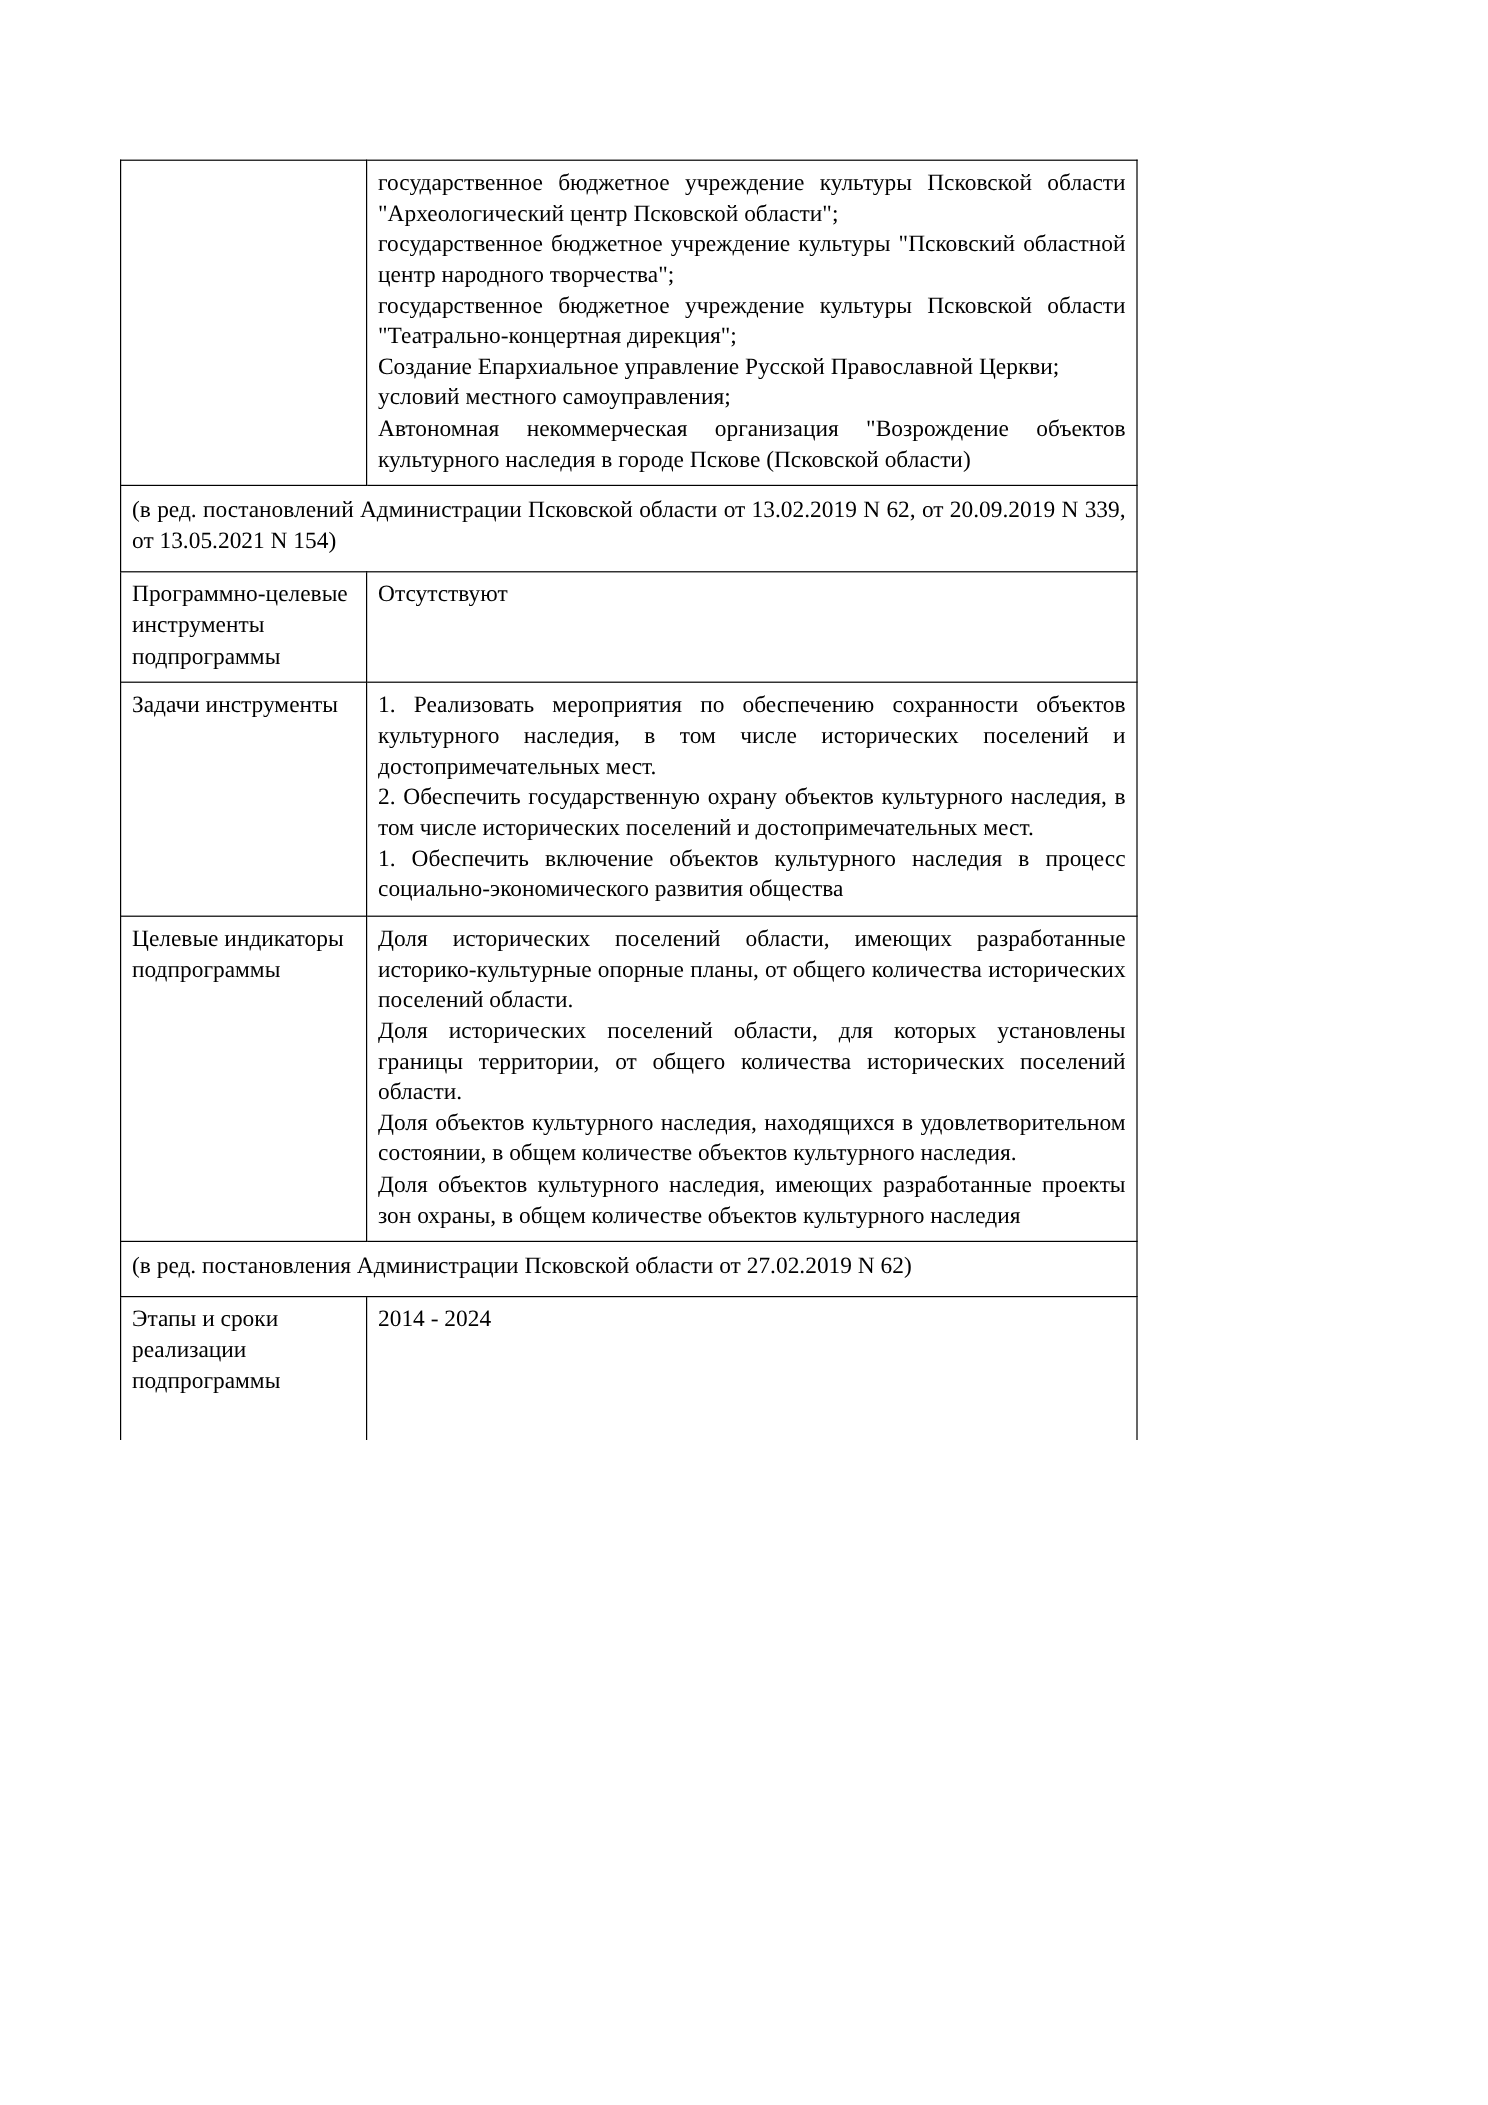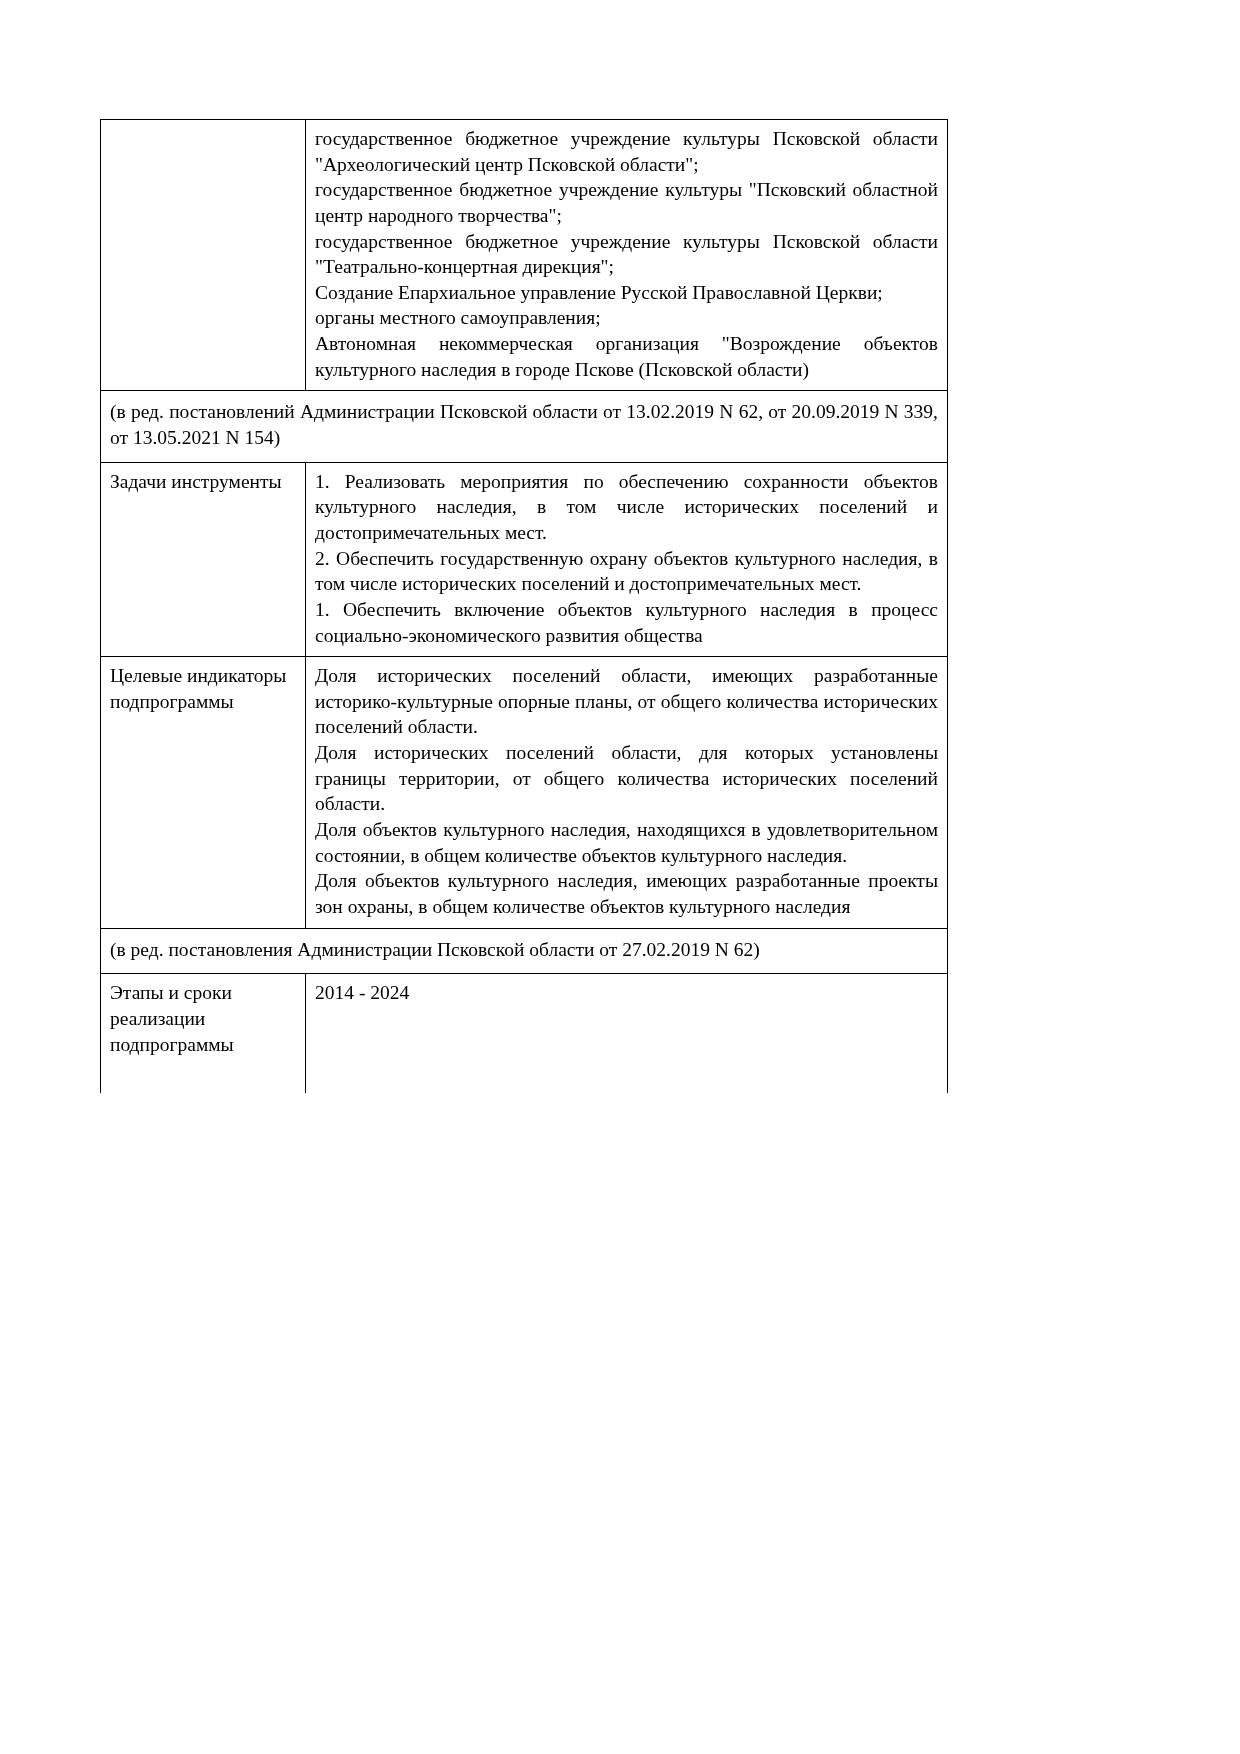--- a/index.html
+++ b/index.html
@@ -16,21 +16,21 @@
     position: relative;
     width: 1240px;
     height: 1754px;
     box-sizing: border-box;
     background: #ffffff;
     overflow: hidden;
   }
   .sheet {
     position: absolute;
     left: 100px;
-    top: 119px;
+    top: 133px;
     width: 848px;
   }
 
   table.doc-table {
     width: 100%;
     border-collapse: collapse;
     table-layout: fixed;
     font-size: 19.5px;
     line-height: 1.315;
   }
@@ -86,31 +86,39 @@
 
         <tr>
           <td class="empty-cell">
             <p class="label"></p>
           </td>
           <td>
             <p class="just">государственное бюджетное учреждение культуры Псковской области "Археологический центр Псковской области";</p>
             <p class="just">государственное бюджетное учреждение культуры "Псковский областной центр народного творчества";</p>
             <p class="just">государственное бюджетное учреждение культуры Псковской области "Театрально-концертная дирекция";</p>
             <p class="just">Создание Епархиальное управление Русской Православной Церкви;</p>
-            <p class="just">органы местного самоуправления;</p>
+            <p class="just">условий местного самоуправления;</p>
             <p class="just">Автономная некоммерческая организация "Возрождение объектов культурного наследия в городе Пскове (Псковской области)</p>
           </td>
         </tr>
 
         <tr>
           <td colspan="2" class="note-cell" style="border-top:1.4px solid #000;border-bottom:1.4px solid #000;">
             <p class="note">(в ред. постановлений Администрации Псковской области от 13.02.2019 N 62, от 20.09.2019 N 339, от 13.05.2021 N 154)</p>
           </td>
         </tr>
 
+        <tr>
+          <td>
+            <p class="label">Программно-целевые инструменты подпрограммы</p>
+          </td>
+          <td>
+            <p class="left">Отсутствуют</p>
+          </td>
+        </tr>
 
 
         <tr>
           <td>
             <p class="label">Задачи инструменты</p>
           </td>
           <td>
             <p class="just">1. Реализовать мероприятия по обеспечению сохранности объектов культурного наследия, в том числе исторических поселений и достопримечательных мест.</p>
             <p class="just">2. Обеспечить государственную охрану объектов культурного наследия, в том числе исторических поселений и достопримечательных мест.</p>
             <p class="just">1. Обеспечить включение объектов культурного наследия в процесс социально-экономического развития общества</p>

